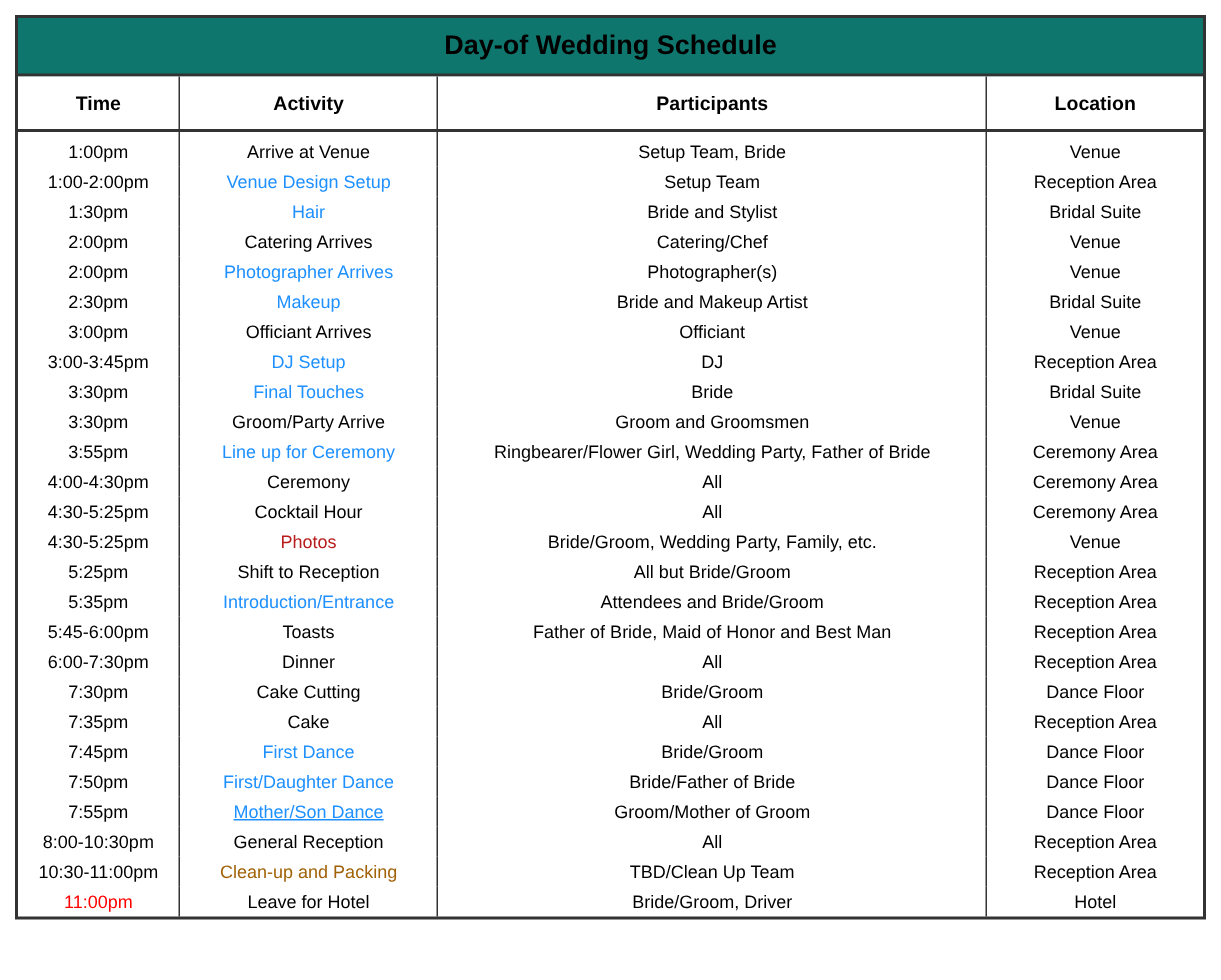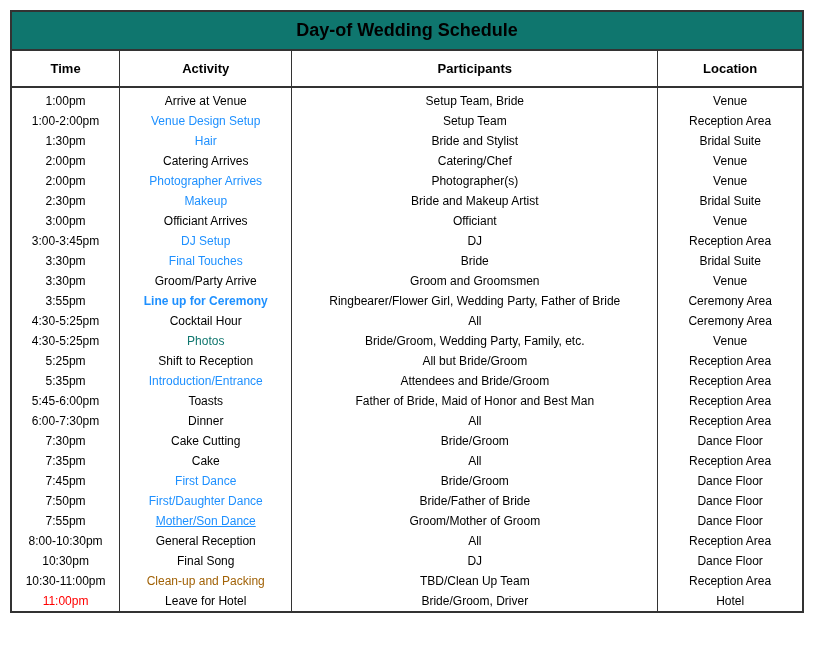--- a/index.html
+++ b/index.html
@@ -134,33 +134,39 @@
           <td>Bridal Suite</td>
         </tr>
         <tr>
           <td>3:30pm</td>
           <td>Groom/Party Arrive</td>
           <td>Groom and Groomsmen</td>
           <td>Venue</td>
         </tr>
         <tr>
           <td>3:55pm</td>
-          <td style="color: rgb(30, 144, 255); font-weight: bold;">Line up for Ceremony</td>
+          <td style="color: rgb(30, 144, 255);">Line up for Ceremony</td>
           <td>Ringbearer/Flower Girl, Wedding Party, Father of Bride</td>
           <td>Ceremony Area</td>
         </tr>
         <tr>
+          <td>4:00-4:30pm</td>
+          <td>Ceremony</td>
+          <td>All</td>
+          <td>Ceremony Area</td>
+        </tr>
+        <tr>
           <td>4:30-5:25pm</td>
           <td>Cocktail Hour</td>
           <td>All</td>
           <td>Ceremony Area</td>
         </tr>
         <tr>
           <td>4:30-5:25pm</td>
-          <td style="color: #0f766e;">Photos</td>
+          <td style="color: #b91c1c;">Photos</td>
           <td>Bride/Groom, Wedding Party, Family, etc.</td>
           <td>Venue</td>
         </tr>
         <tr>
           <td>5:25pm</td>
           <td>Shift to Reception</td>
           <td>All but Bride/Groom</td>
           <td>Reception Area</td>
         </tr>
         <tr>
@@ -209,26 +215,20 @@
           <td>7:55pm</td>
           <td style="color: rgb(30, 144, 255); text-decoration: underline;">Mother/Son Dance</td>
           <td>Groom/Mother of Groom</td>
           <td>Dance Floor</td>
         </tr>
         <tr>
           <td>8:00-10:30pm</td>
           <td>General Reception</td>
           <td>All</td>
           <td>Reception Area</td>
-        </tr>
-        <tr>
-          <td>10:30pm</td>
-          <td>Final Song</td>
-          <td>DJ</td>
-          <td>Dance Floor</td>
         </tr>
         <tr>
           <td>10:30-11:00pm</td>
           <td style="color: #a16207;">Clean-up and Packing</td>
           <td>TBD/Clean Up Team</td>
           <td>Reception Area</td>
         </tr>
         <tr>
           <td style="color: red;">11:00pm</td>
           <td>Leave for Hotel</td>

